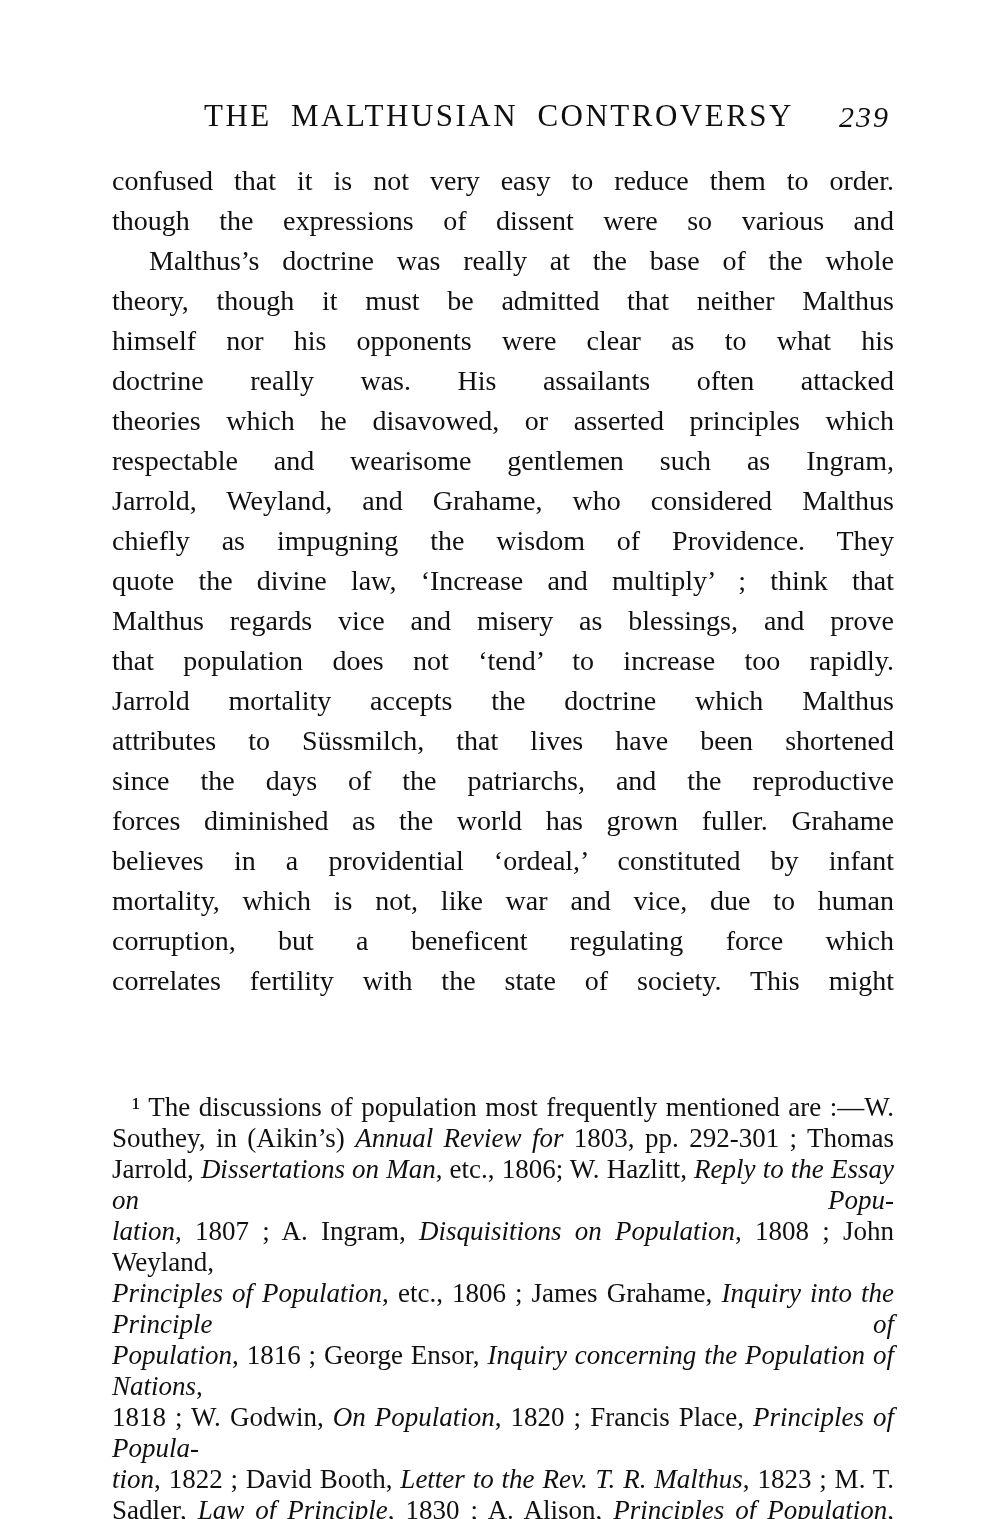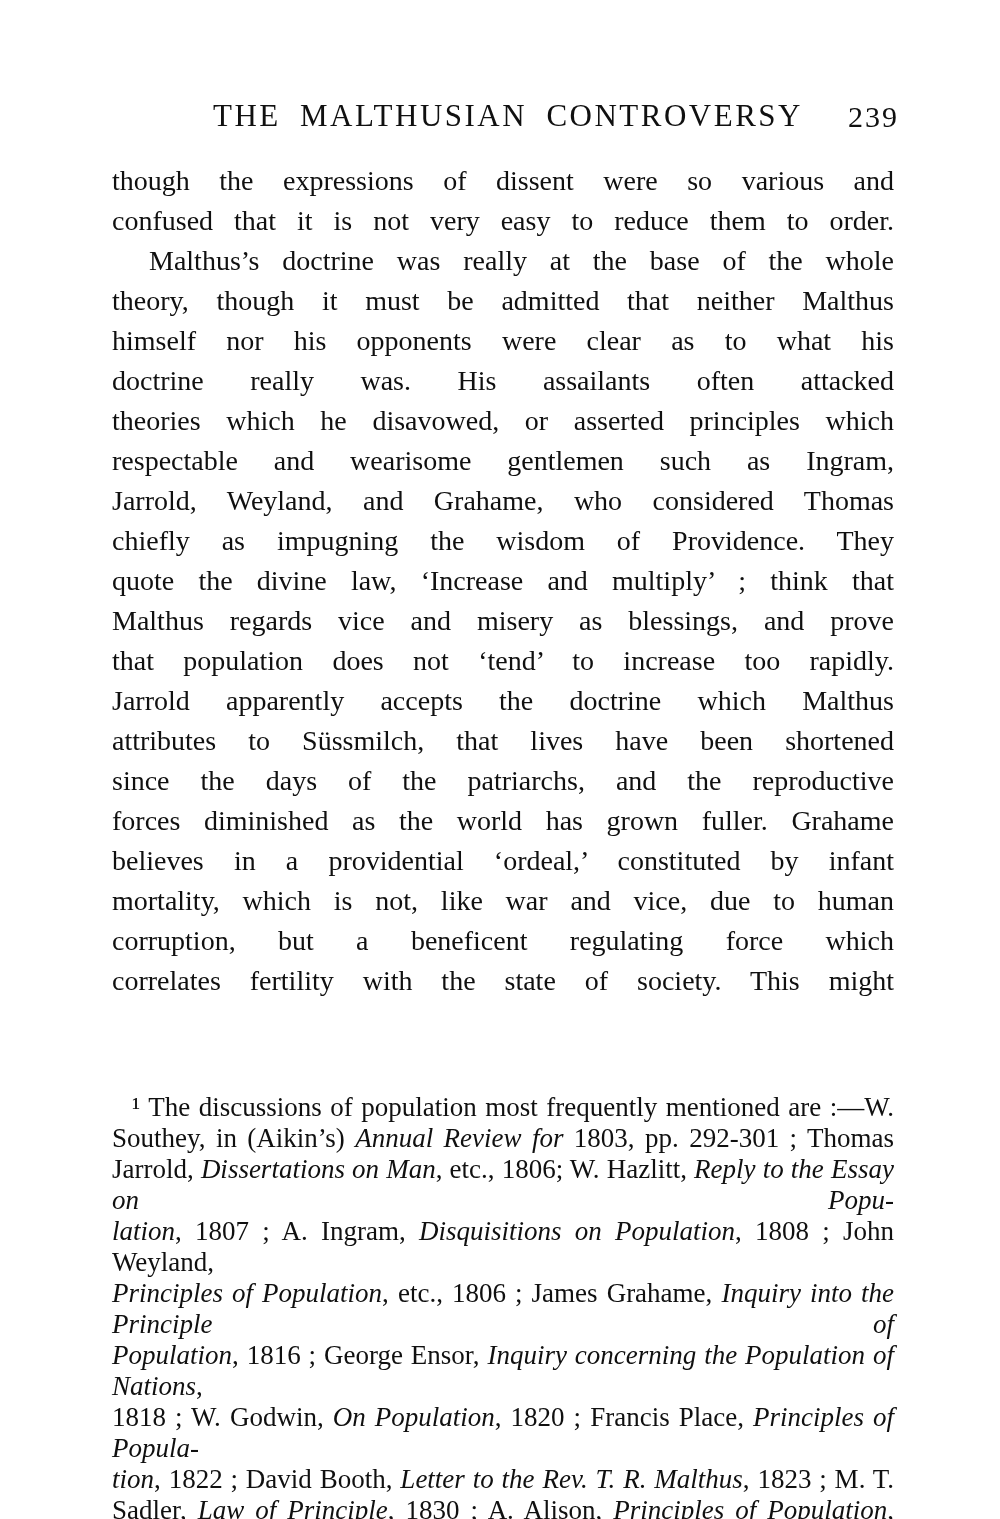--- a/index.html
+++ b/index.html
@@ -11,41 +11,42 @@
     margin: 0 auto;
     background: #ffffff;
     color: #101010;
     font-family: "Liberation Serif", "DejaVu Serif", serif;
     overflow: hidden;
   }
   
   .running-head {
     position: absolute;
     top: 98px;
-    left: 117px;
+    left: 108px;
     width: 782px;
     height: 44px;
     text-align: right;
   }
   .head-title {
     position: absolute;
     left: 50%;
     top: 0;
     transform: translateX(-50%);
     font-size: 31px;
     letter-spacing: 2.5px;
     word-spacing: 9px;
     white-space: nowrap;
   }
   .head-num {
     position: absolute;
     right: 0;
     top: 2px;
     font-size: 30px;
     letter-spacing: 2px;
+    font-style: italic;
   }
   
   .body-text {
     position: absolute;
     top: 161px;
     left: 112px;
     width: 782px;
     font-size: 28px;
     line-height: 40px;
   }
@@ -77,36 +78,36 @@
 
 <div class="page">
 
   <div class="running-head">
     <span class="head-title">THE MALTHUSIAN CONTROVERSY</span>
     <span class="head-num">239</span>
   </div>
 
   <div class="body-text">
     <div class="para">
+      <div class="line">confused that it is not very easy to reduce them to order.</div>
       <div class="line">though the expressions of dissent were so various and</div>
-      <div class="line">confused that it is not very easy to reduce them to order.</div>
     </div>
     <div class="para">
       <div class="line indent">Malthus’s doctrine was really at the base of the whole</div>
       <div class="line">theory, though it must be admitted that neither Malthus</div>
       <div class="line">himself nor his opponents were clear as to what his</div>
       <div class="line">doctrine really was.  His assailants often attacked</div>
       <div class="line">theories which he disavowed, or asserted principles which</div>
       <div class="line">respectable and wearisome gentlemen such as Ingram,</div>
-      <div class="line">Jarrold, Weyland, and Grahame, who considered Thomas</div>
+      <div class="line">Jarrold, Weyland, and Grahame, who considered Malthus</div>
       <div class="line">chiefly as impugning the wisdom of Providence.  They</div>
       <div class="line">quote the divine law, ‘Increase and multiply’ ; think that</div>
       <div class="line">Malthus regards vice and misery as blessings, and prove</div>
       <div class="line">that population does not ‘tend’ to increase too rapidly.</div>
-      <div class="line">Jarrold apparently accepts the doctrine which Malthus</div>
+      <div class="line">Jarrold mortality accepts the doctrine which Malthus</div>
       <div class="line">attributes to Süssmilch, that lives have been shortened</div>
       <div class="line">since the days of the patriarchs, and the reproductive</div>
       <div class="line">forces diminished as the world has grown fuller.  Grahame</div>
       <div class="line">believes in a providential ‘ordeal,’ constituted by infant</div>
       <div class="line">mortality, which is not, like war and vice, due to human</div>
       <div class="line">corruption, but a beneficent regulating force which</div>
       <div class="line">correlates fertility with the state of society.  This might</div>
     </div>
   </div>
 

